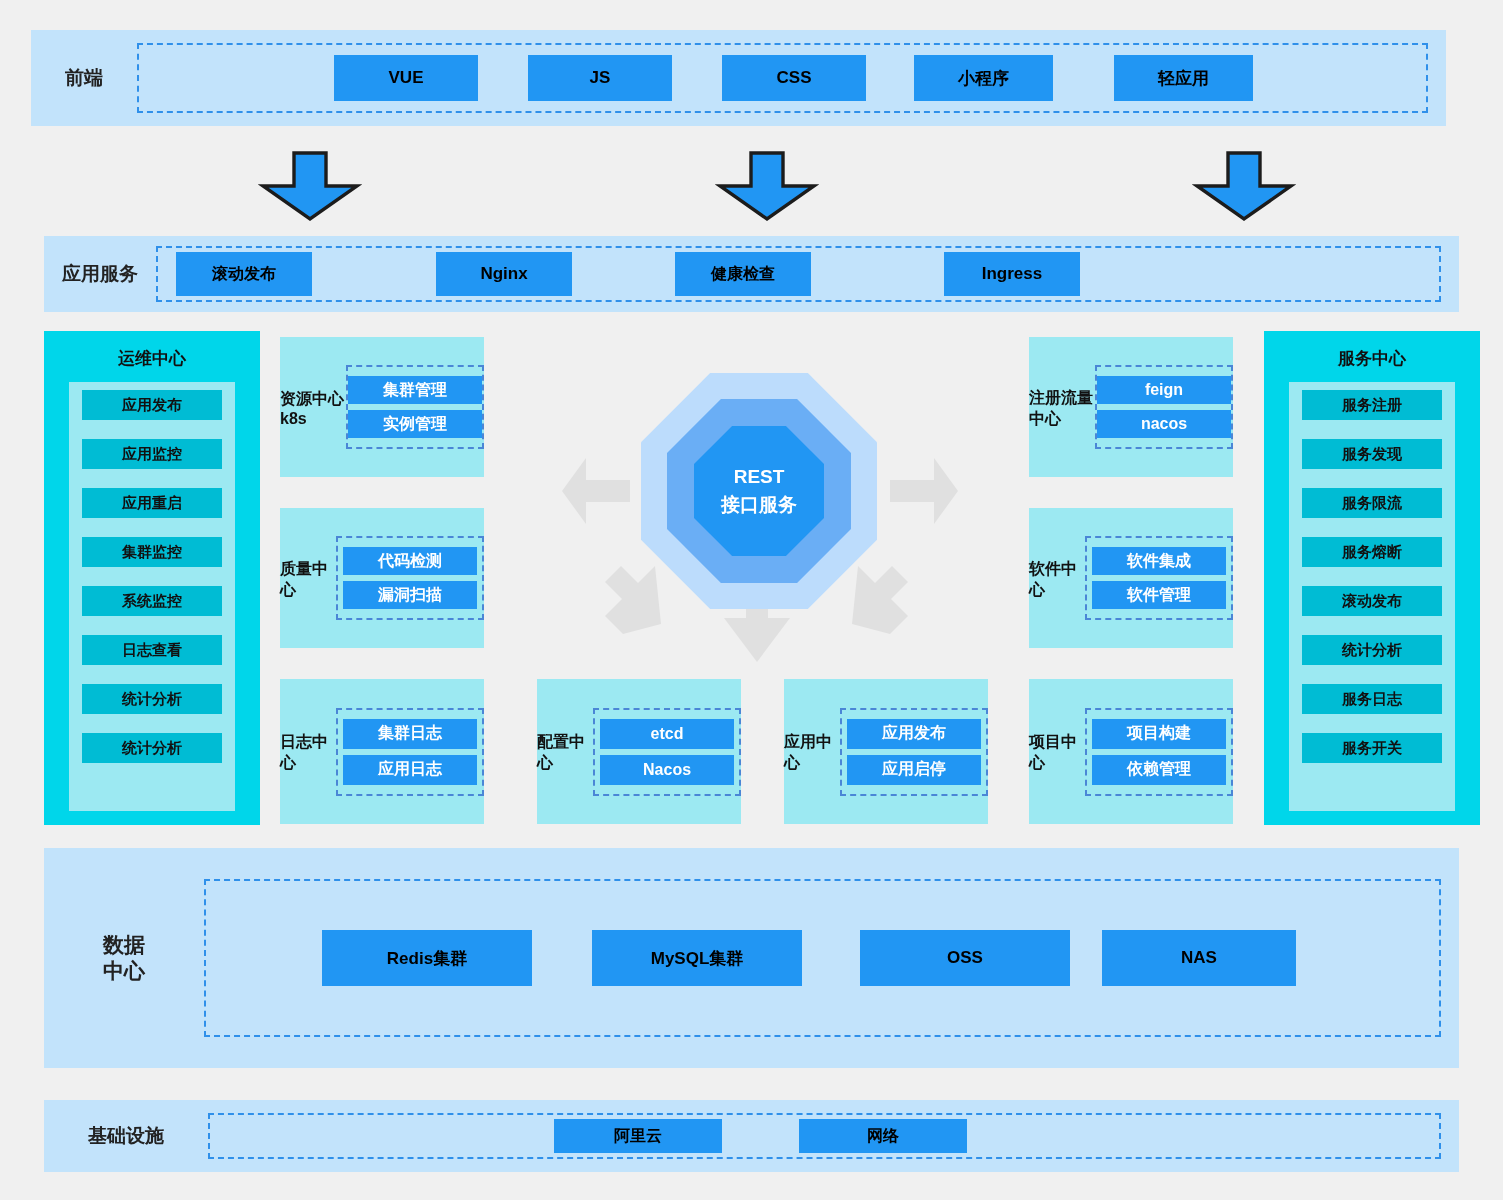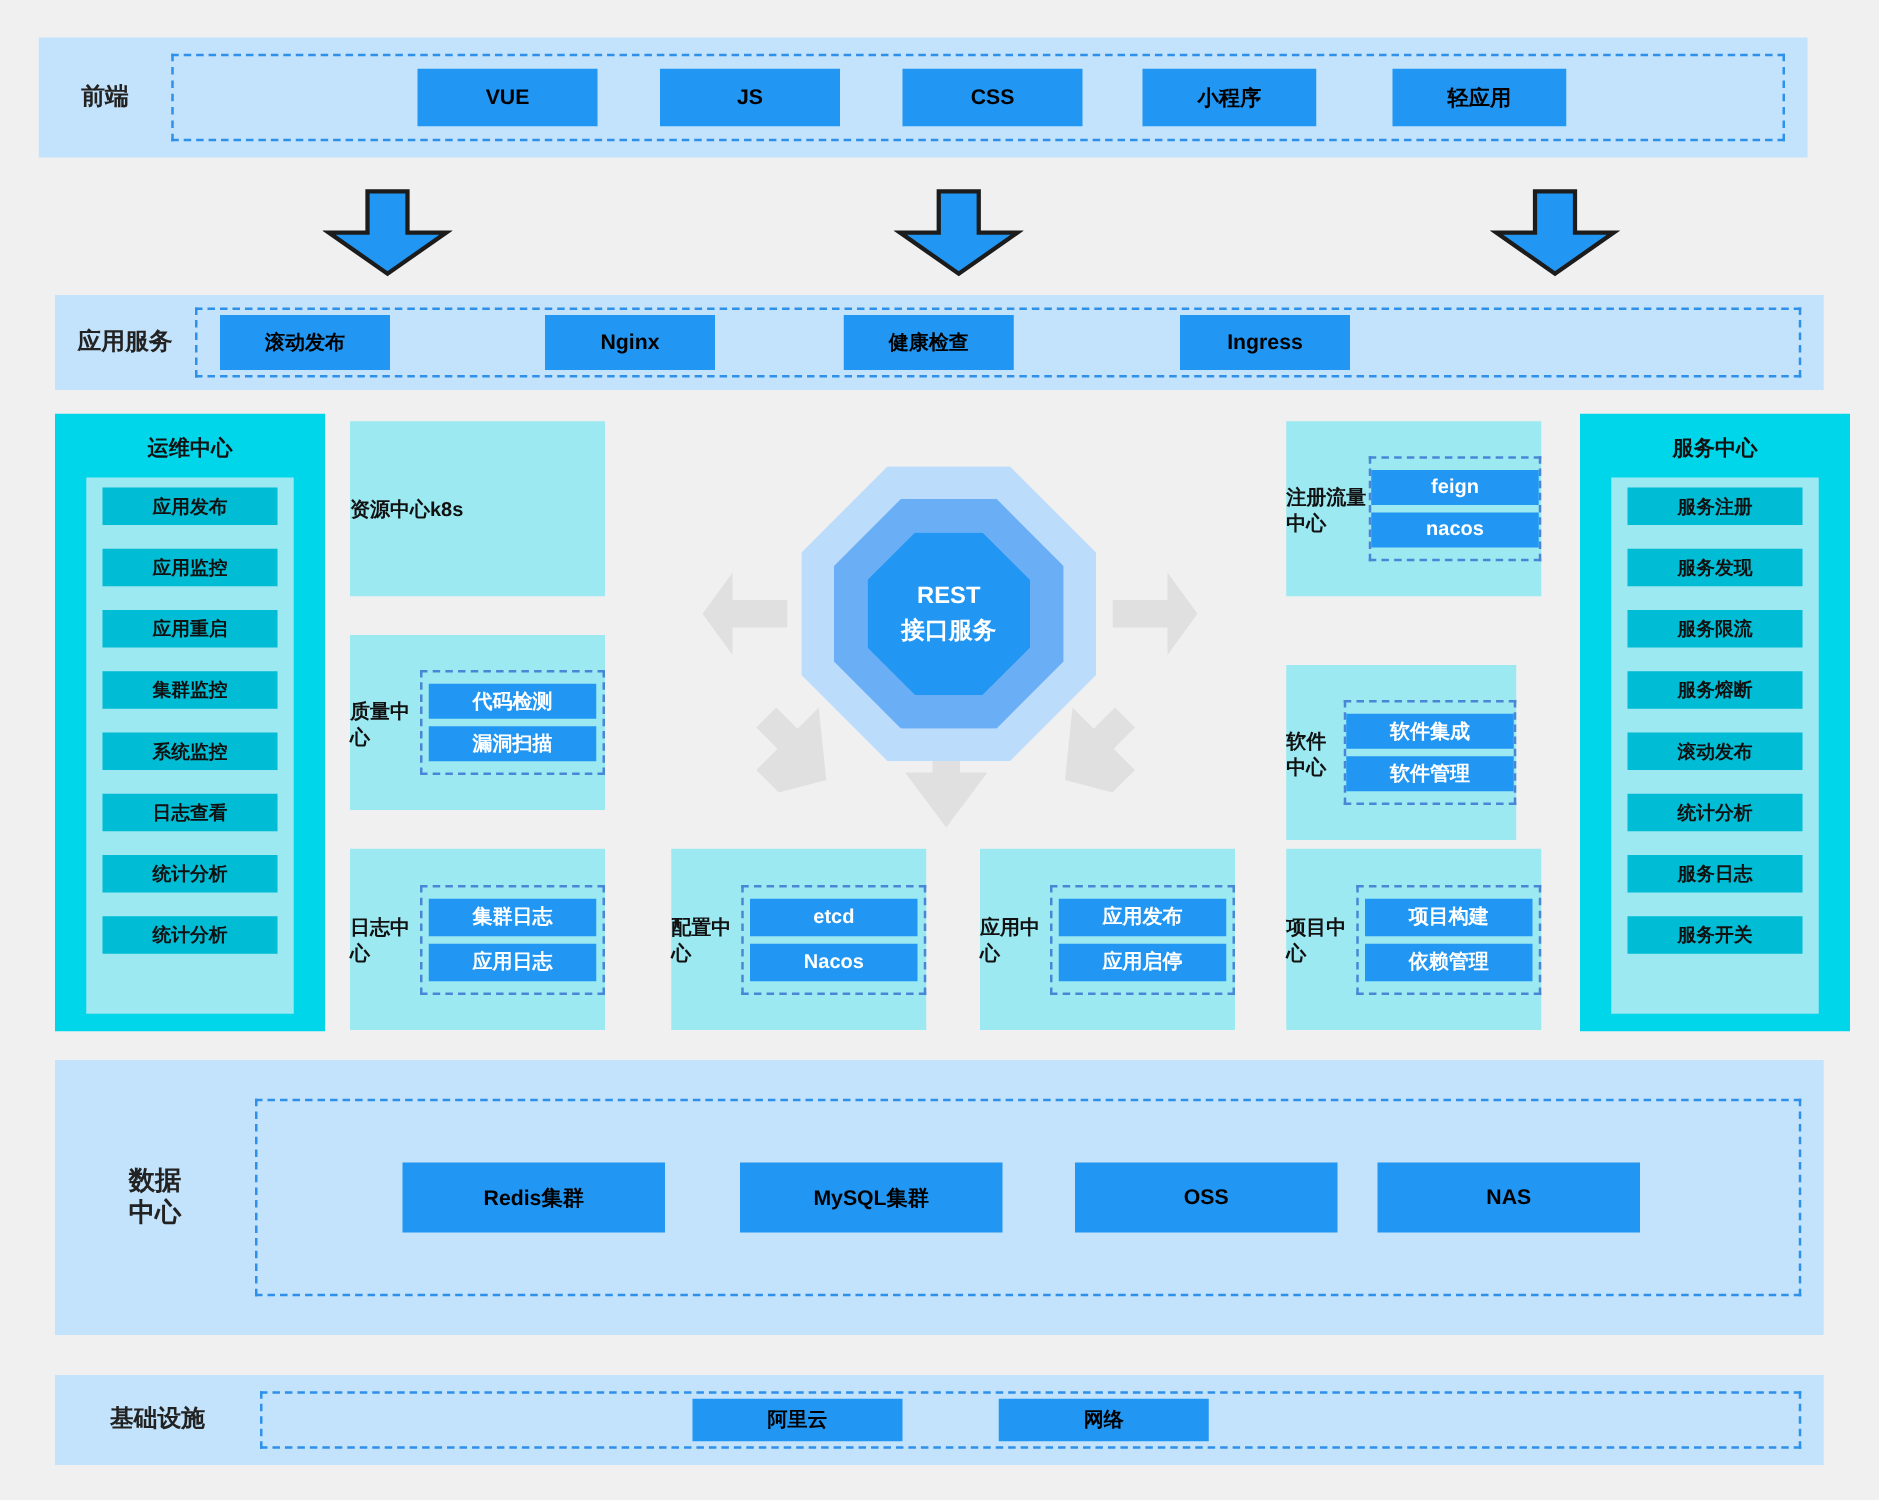--- a/index.html
+++ b/index.html
@@ -129,20 +129,24 @@
       <div class="tealitem">服务熔断</div>
       <div class="tealitem">滚动发布</div>
       <div class="tealitem">统计分析</div>
       <div class="tealitem">服务日志</div>
       <div class="tealitem">服务开关</div>
     </div>
   </div>
 
   <div class="card" style="left:280px;top:337px;width:204px;height:140px;">
     <div class="card-title">资源中心k8s</div>
+    <div class="card-inner" style="width:168px;height:84px;">
+      <div class="card-item" style="width:134px;height:28px;">集群管理</div>
+      <div class="card-item" style="width:134px;height:28px;">实例管理</div>
+    </div>
   </div>
 
   <div class="card" style="left:280px;top:508px;width:204px;height:140px;">
     <div class="card-title">质量中心</div>
     <div class="card-inner" style="width:168px;height:84px;">
       <div class="card-item" style="width:134px;height:28px;">代码检测</div>
       <div class="card-item" style="width:134px;height:28px;">漏洞扫描</div>
     </div>
   </div>
 
@@ -179,21 +183,21 @@
   </div>
 
   <div class="card" style="left:1029px;top:337px;width:204px;height:140px;">
     <div class="card-title">注册流量中心</div>
     <div class="card-inner" style="width:168px;height:84px;">
       <div class="card-item" style="width:134px;height:28px;">feign</div>
       <div class="card-item" style="width:134px;height:28px;">nacos</div>
     </div>
   </div>
 
-  <div class="card" style="left:1029px;top:508px;width:184px;height:140px;margin-top:24px;">
+  <div class="card" style="left:1029px;top:508px;width:204px;height:140px;">
     <div class="card-title">软件中心</div>
     <div class="card-inner" style="width:168px;height:84px;">
       <div class="card-item" style="width:134px;height:28px;">软件集成</div>
       <div class="card-item" style="width:134px;height:28px;">软件管理</div>
     </div>
   </div>
 
   <svg class="gray-arrow" style="left:562px;top:458px;" width="68" height="66" viewBox="0 0 68 66">
     <polygon points="24,0 24,22 68,22 68,44 24,44 24,66 0,33" fill="#e0e0e0"></polygon>
   </svg>
@@ -222,21 +226,21 @@
 
   <div class="band" style="left:44px;top:848px;width:1415px;height:220px;">
     <div class="band-label" style="width:160px;font-size:21px;">
       <div>数据</div>
       <div>中心</div>
     </div>
     <div class="dashbox" style="margin-right:18px;height:calc(100% - 62px);">
       <div class="bluebtn" style="width:210px;height:56px;font-size:17px;margin-left:116px;">Redis集群</div>
       <div class="bluebtn" style="width:210px;height:56px;font-size:17px;margin-left:60px;">MySQL集群</div>
       <div class="bluebtn" style="width:210px;height:56px;font-size:17px;margin-left:58px;">OSS</div>
-      <div class="bluebtn" style="width:210px;height:56px;font-size:17px;margin-left:32px;">NAS</div>
+      <div class="bluebtn" style="width:194px;height:56px;font-size:17px;margin-left:32px;">NAS</div>
     </div>
   </div>
 
   <div class="band" style="left:44px;top:1100px;width:1415px;height:72px;">
     <div class="band-label" style="width:164px;font-size:19px;">基础设施</div>
     <div class="dashbox" style="margin-right:18px;height:calc(100% - 26px);">
       <div class="bluebtn" style="width:168px;height:34px;font-size:16px;margin-left:344px;">阿里云</div>
       <div class="bluebtn" style="width:168px;height:34px;font-size:16px;margin-left:77px;">网络</div>
     </div>
   </div>

